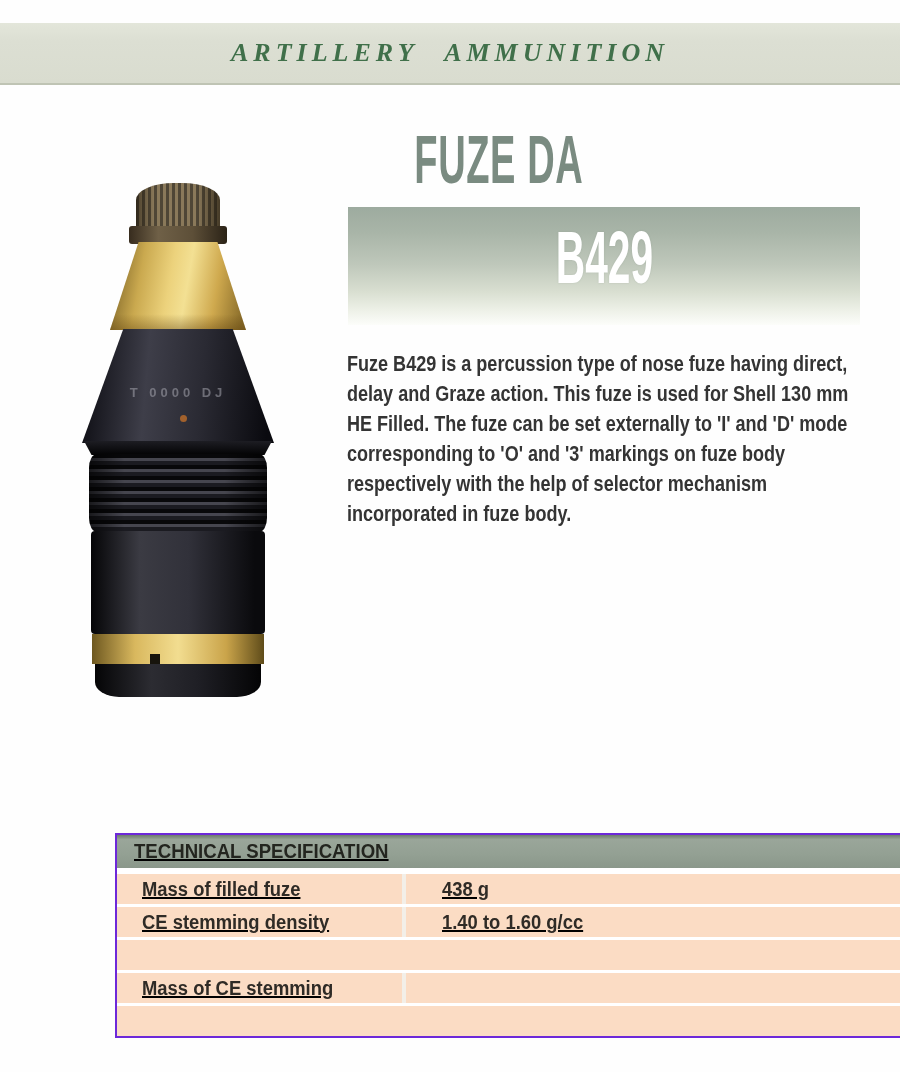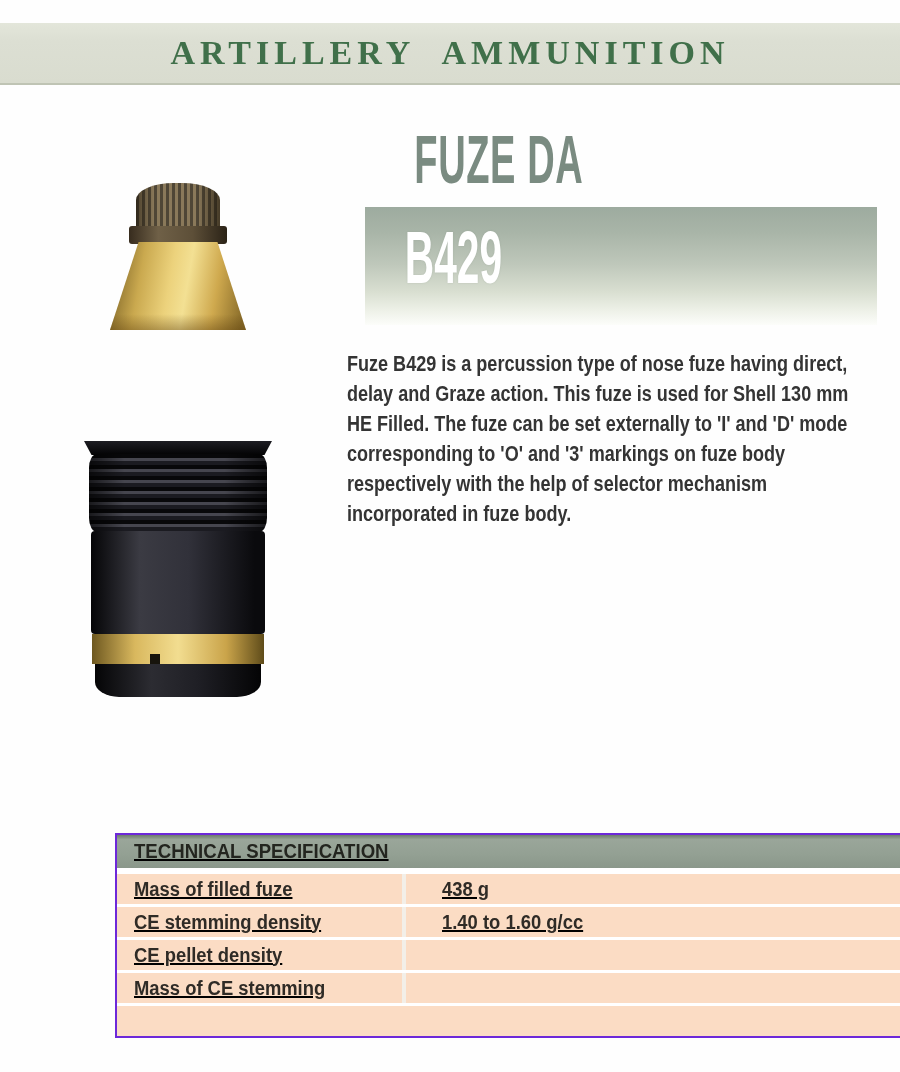--- a/index.html
+++ b/index.html
@@ -19,25 +19,26 @@
     position: absolute;
     left: 0; top: 23px;
     width: 900px; height: 62px;
     background: linear-gradient(180deg, #e3e6da 0%, #dcdfd3 30%, #d9dccf 100%);
     border-bottom: 2px solid #bfc4b4;
     display: flex; align-items: center; justify-content: center;
   }
   .top-strip .title {
     font-family: "Liberation Serif", serif;
     font-weight: bold;
-    font-size: 34px;
+    font-size: 26px;
     letter-spacing: 5px;
     word-spacing: 16px;
     color: #40704a;
     white-space: nowrap;
+    font-style: italic;
   }
 
   
   .product-name {
     position: absolute;
     left: 348px; top: 128px;
     width: 512px; height: 62px;
     display: flex; align-items: center; justify-content: flex-start;
   }
   .product-name .cond {
@@ -48,21 +49,21 @@
     letter-spacing: 1px;
     transform: scaleX(0.56);
     white-space: nowrap;
   }
   .model-banner {
     position: absolute;
     left: 348px; top: 207px;
     width: 512px; height: 118px;
     background: linear-gradient(180deg, #9dab9f 0%, #a9b5a8 22%, #bec7ba 48%,
                 #d9dfd1 72%, #eef1e8 88%, #fcfdfa 100%);
-    display: flex; justify-content: flex-start; margin-left: 17px;
+    display: flex; justify-content: center;
   }
   .model-banner .cond {
     display: inline-block;
     margin-top: 8px;
     font-size: 74px;
     font-weight: bold;
     color: #ffffff;
     transform: scaleX(0.55);
     white-space: nowrap;
     text-shadow: 0 0 2px rgba(120,135,120,0.35);
@@ -184,21 +185,21 @@
     display: flex;
     height: 33px;
     background: #fbdcc4;
     border-top: 3px solid #ffffff;
   }
   .spec-row:first-of-type { border-top: none; }
   .spec-label {
     width: 289px;
     border-right: 4px solid #f3efe8;
     display: flex; align-items: center;
-    padding-left: 17px;
+    padding-left: 25px;
   }
   .spec-value {
     flex: 1;
     display: flex; align-items: center;
     padding-left: 36px;
   }
   .spec-label .cond, .spec-value .cond {
     display: inline-block;
     font-size: 20px; font-weight: bold;
     color: #2f2b26;
@@ -213,20 +214,24 @@
 <div class="page">
 
   <div class="top-strip">
     <span class="title">ARTILLERY AMMUNITION</span>
   </div>
 
   <div class="photo">
     <div class="cap-knurl"></div>
     <div class="cap-collar"></div>
     <div class="brass-cone"></div>
+    <div class="dark-cone">
+      <div class="marking">T 0000 DJ</div>
+      <div class="rust-dot"></div>
+    </div>
     <div class="step"></div>
     <div class="threads"></div>
     <div class="body-cyl"></div>
     <div class="brass-ring">
       <div class="ring-notch"></div>
     </div>
     <div class="base"></div>
   </div>
 
   <div class="product-name">
@@ -254,23 +259,20 @@
     </div>
     <div class="spec-row">
       <div class="spec-label">
           <span class="cond">CE stemming density</span>
         </div>
       <div class="spec-value">
           <span class="cond">1.40 to 1.60 g/cc</span>
         </div>
     </div>
     <div class="spec-row">
-      <div class="spec-label">
-          <span class="cond">CE pellet density</span>
-        </div>
     </div>
     <div class="spec-row">
       <div class="spec-label">
           <span class="cond">Mass of CE stemming</span>
         </div>
     </div>
     <div class="spec-row">
     </div>
   </div>
 

